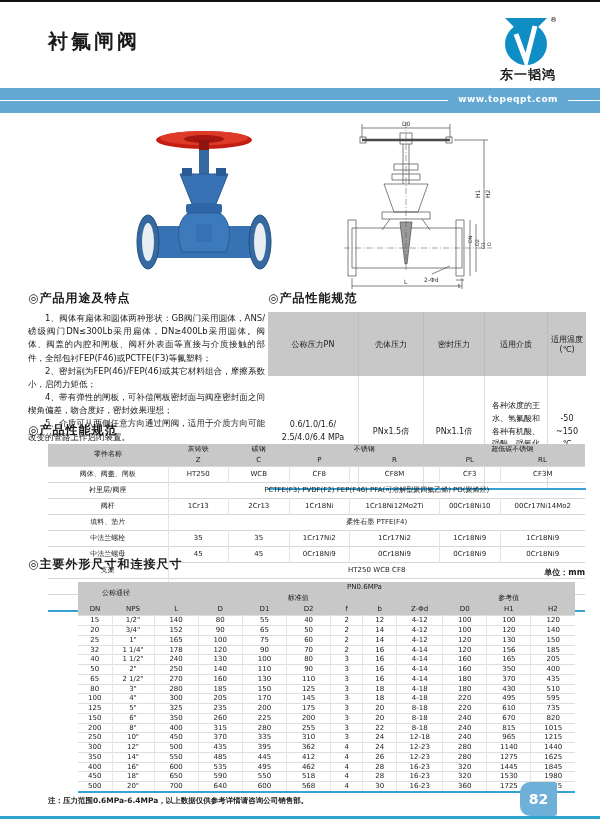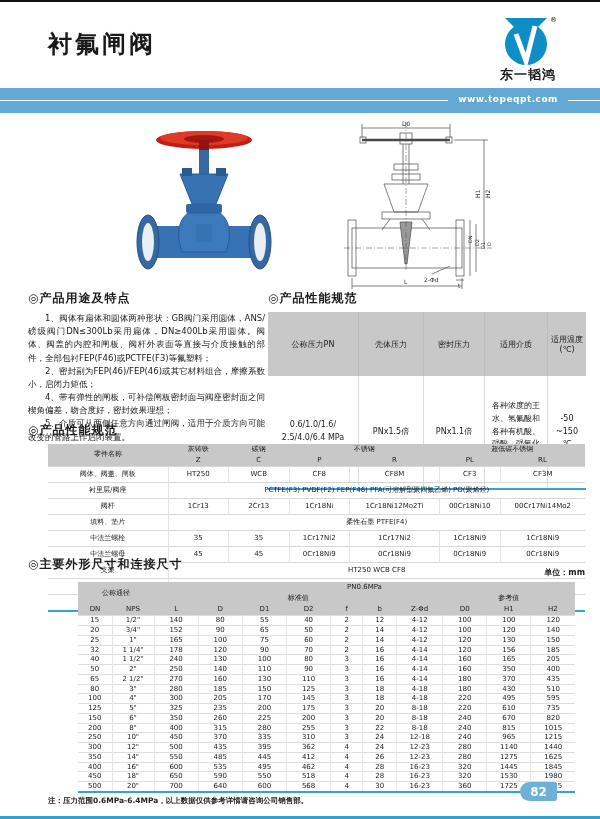--- a/index.html
+++ b/index.html
@@ -2,21 +2,21 @@
 <html><head>
 <meta charset="utf-8">
 <style>
   html,body{margin:0;padding:0;background:#fff;}
   .page{position:relative;width:600px;height:819px;background:#fff;overflow:hidden;
         font-family:"DejaVu Sans","Liberation Sans",sans-serif;color:#1a1a1a;}
   .top-rule{position:absolute;top:0;left:0;width:100%;height:2px;background:#111;}
   .bottom-rule{position:absolute;bottom:0;left:0;width:100%;height:3px;background:#2fa3cd;}
 
   
-  .doc-title{position:absolute;left:48px;top:28px;font-size:24px;font-weight:bold;letter-spacing:3px;}
+  .doc-title{position:absolute;left:48px;top:28px;font-size:20px;font-weight:bold;letter-spacing:3px;}
   .logo-wrap{position:absolute;left:500px;top:14px;width:56px;height:52px;}
   .brand-name{position:absolute;left:492px;top:66px;width:72px;text-align:center;
               font-size:13px;font-weight:bold;letter-spacing:1px;}
 
   
   .band{position:absolute;top:88px;left:0;width:100%;height:25px;background:#63a9d4;}
   .band-rule{position:absolute;top:12px;left:0;width:100%;height:1px;background:#fff;}
   .band-label{position:absolute;top:6px;right:32px;background:#63a9d4;padding:0 10px;
               color:#fff;font-size:9px;font-weight:bold;letter-spacing:.5px;}
 
@@ -56,22 +56,22 @@
   .dim-head{display:flex;justify-content:space-between;align-items:flex-end;}
   .unit-label{font-size:8px;font-weight:bold;}
   .dim-table{width:497px;margin-left:50px;margin-top:4px;border-bottom:2px solid #36a3d5;table-layout:fixed;}
   .dim-table th{background:#c8c8c8;font-weight:normal;font-size:7px;padding:1px 1px;line-height:1.3;}
   .dim-table td{font-size:7px;text-align:center;padding:0 1px;line-height:1.25;
                 border-top:1px solid #dedede;border-right:1px solid #e7e7e7;}
   .dim-table td:last-child{border-right:none;}
   .note{margin:3px 0 0 20px;font-size:7.5px;font-weight:bold;color:#222;}
 
   
-  .page-badge{position:absolute;left:520px;top:782px;width:37px;height:19px;background:#6fb0d8;
-              border-radius:10px 3px 3px 10px;color:#fff;font-size:12px;font-weight:bold;
+  .page-badge{position:absolute;left:520px;top:782px;width:37px;height:34px;background:#6fb0d8;
+              border-radius:10px 3px 3px 10px;color:#fff;font-size:14px;font-weight:bold;
               display:flex;align-items:center;justify-content:center;}
 
   svg text{font-family:"DejaVu Sans",sans-serif;}
 </style>
 </head>
 <body>
 
 <div class="page">
   <div class="top-rule"></div>
 

